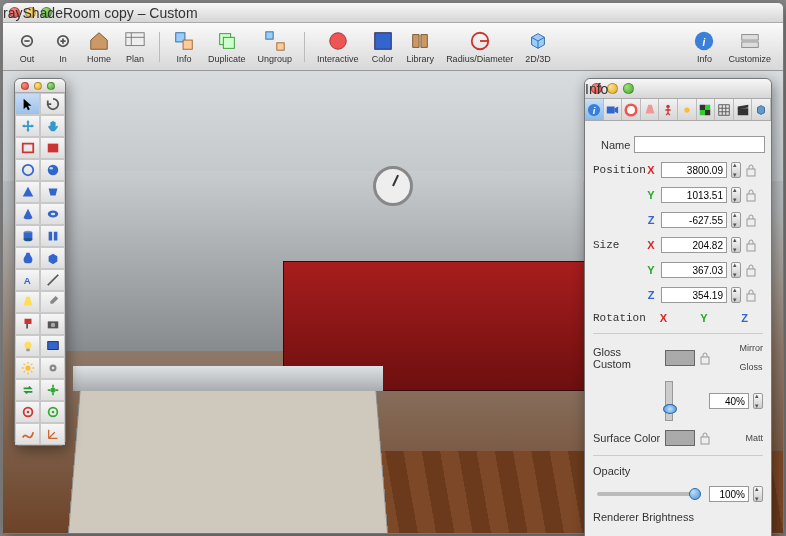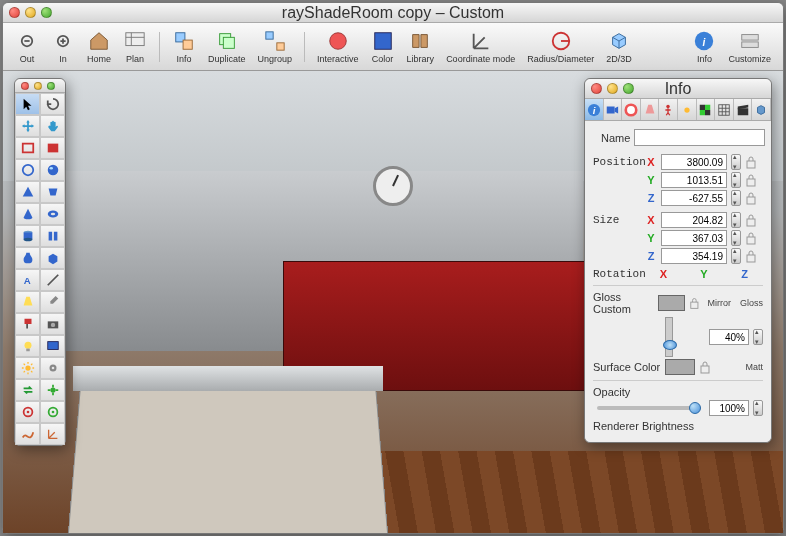--- a/index.html
+++ b/index.html
@@ -5,21 +5,21 @@
 * { box-sizing: border-box; margin: 0; padding: 0; font-family: "Lucida Grande", Arial, sans-serif; font-size: 11px; }
 body { background: #888; width: 786px; height: 536px; overflow: hidden; position: relative; }
 
 .window { position: absolute; background: #ececec; border: 1px solid #777; border-radius: 6px; box-shadow: 2px 4px 14px rgba(0,0,0,.4); }
 .titlebar { height: 20px; background: linear-gradient(#f7f7f7,#d6d6d6); border-bottom: 1px solid #aaa; border-radius: 6px 6px 0 0; display: flex; align-items: center; padding: 0 6px; position: relative; }
 .traffic { display: flex; gap: 5px; }
 .dot { width: 11px; height: 11px; border-radius: 50%; border: 1px solid rgba(0,0,0,.25); }
 .red { background: radial-gradient(circle at 30% 30%,#ff8b83,#e2443b); }
 .yellow { background: radial-gradient(circle at 30% 30%,#ffe28a,#e1a91e); }
 .green { background: radial-gradient(circle at 30% 30%,#9fe279,#46a82f); }
-.wtitle { position: absolute; left: 0; right: 0; text-align: center; font-size: 16px; color: #333; }
+.wtitle { position: absolute; left: 0; right: 0; text-align: left; font-size: 14px; color: #333; }
 
 .main-window { left: 2px; top: 2px; width: 782px; height: 532px; }
 .main-toolbar { height: 48px; background: linear-gradient(#fafafa,#d8d8d8); border-bottom: 1px solid #999; display: flex; align-items: center; padding: 2px 6px; gap: 2px; }
 .tb-group { display: flex; align-items: center; gap: 0; }
 .tb-btn { display: flex; flex-direction: column; align-items: center; padding: 2px 6px; cursor: pointer; border-radius: 4px; }
 .tb-ico { width: 24px; height: 24px; display: flex; align-items: center; justify-content: center; }
 .tb-lbl { font-size: 9px; color: #333; margin-top: 1px; white-space: nowrap; }
 .sep { width: 1px; height: 30px; background: #bbb; margin: 0 4px; }
 
 .viewport { position: absolute; left: 0; top: 68px; right: 0; bottom: 0; background: linear-gradient(180deg,#cfd3d6 0%,#b3b6b8 30%,#8e7a6a 60%,#6d4328 100%); overflow: hidden; }
@@ -38,21 +38,21 @@
 .tool-grid { display: grid; grid-template-columns: 1fr 1fr; background: #e5e5e5; }
 .tool-cell { height: 22px; border: 1px solid #c8c8c8; display: flex; align-items: center; justify-content: center; cursor: pointer; background: linear-gradient(#f6f6f6,#dedede); }
 .tool-cell.sel { background: linear-gradient(#c7dcf4,#9ec1e8); }
 .tic { width: 14px; height: 14px; }
 
 .info-panel { left: 584px; top: 78px; width: 188px; }
 .info-tabs { height: 22px; background: linear-gradient(#f2f2f2,#d6d6d6); border-bottom: 1px solid #aaa; display: flex; }
 .info-tab { flex: 1; display: flex; align-items: center; justify-content: center; border-right: 1px solid #bbb; cursor: pointer; }
 .info-tab.active { background: linear-gradient(#c8e0f6,#8ab9e6); }
 .info-body { padding: 6px 8px 8px 8px; background: #eee; border-radius: 0 0 6px 6px; }
-.row { display: flex; align-items: center; margin: 2px 0; gap: 4px; }
+.row { display: flex; align-items: center; margin: 9px 0; gap: 4px; }
 .lbl { width: 48px; color: #333; font-family: Liberation Mono, monospace; }
 .lbl-inline { color: #333; }
 .axis-x { color: #d22; font-weight: bold; width: 12px; text-align: center; }
 .axis-y { color: #2a2; font-weight: bold; width: 12px; text-align: center; }
 .axis-z { color: #36c; font-weight: bold; width: 12px; text-align: center; }
 .num-in { width: 66px; height: 16px; border: 1px solid #999; background: #fff; text-align: right; padding: 0 3px; font-size: 10px; }
 .txt-in { flex: 1; height: 17px; border: 1px solid #999; background: #fff; padding: 0 3px; }
 .stepper { width: 10px; height: 16px; background: linear-gradient(#fafafa,#ccc); border: 1px solid #999; border-radius: 2px; position: relative; }
 .stepper::before { content:"▴"; position:absolute; top:-2px; left:1px; font-size:7px; color:#555; }
 .stepper::after { content:"▾"; position:absolute; bottom:-2px; left:1px; font-size:7px; color:#555; }
@@ -168,28 +168,20 @@
           <div class="tb-ico">
             <svg viewBox="0 0 24 24" width="22" height="22">
               <path d="M4 5h7v14H4zM13 5h7v14h-7z" fill="#c96" stroke="#753"></path>
             </svg>
           </div>
           <div class="tb-lbl">Library</div>
         </div>
       <div class="tb-btn">
           <div class="tb-ico">
             <svg viewBox="0 0 24 24" width="22" height="22">
-              <path d="M4 20V4M4 20h16M4 20l12-12" stroke="#555" stroke-width="2" fill="none"></path>
-            </svg>
-          </div>
-          <div class="tb-lbl">Coordinate mode</div>
-        </div>
-      <div class="tb-btn">
-          <div class="tb-ico">
-            <svg viewBox="0 0 24 24" width="22" height="22">
               <circle cx="12" cy="12" r="9" fill="none" stroke="#c33" stroke-width="2"></circle>
               <path d="M12 12h9" stroke="#c33" stroke-width="2"></path>
             </svg>
           </div>
           <div class="tb-lbl">Radius/Diameter</div>
         </div>
       <div class="tb-btn">
           <div class="tb-ico">
             <svg viewBox="0 0 24 24" width="22" height="22">
               <path d="M5 8l7-4 7 4v8l-7 4-7-4z" fill="#9cf" stroke="#369"></path>
@@ -574,21 +566,21 @@
     <div class="divider"></div>
 
     <div class="row">
       <span style="width:68px" class="lbl-inline">Gloss Custom</span>
       <div class="swatch"></div>
       <svg class="lock" viewBox="0 0 12 14">
           <rect x="2" y="6" width="8" height="7" fill="none" stroke="#999"></rect>
           <path d="M4 6V4a2 2 0 0 1 4 0v2" fill="none" stroke="#999"></path>
         </svg>
       <div style="flex:1"></div>
-      <div style="display:flex;flex-direction:row;align-items:flex-start;gap:9px">
+      <div style="display:flex;flex-direction:column;align-items:flex-start;gap:9px">
         <span class="tiny">Mirror</span>
         <span class="tiny">Gloss</span>
       </div>
     </div>
     <div class="row">
       <span style="width:68px"></span>
       <div style="width:8px;height:40px;background:#ccc;position:relative;border:1px solid #999">
         <div style="position:absolute;left:-3px;top:22px;width:14px;height:10px;background:radial-gradient(circle,#bde0f7,#4a90d9);border-radius:50%;border:1px solid #2a6aa8"></div>
       </div>
       <div style="flex:1"></div>

